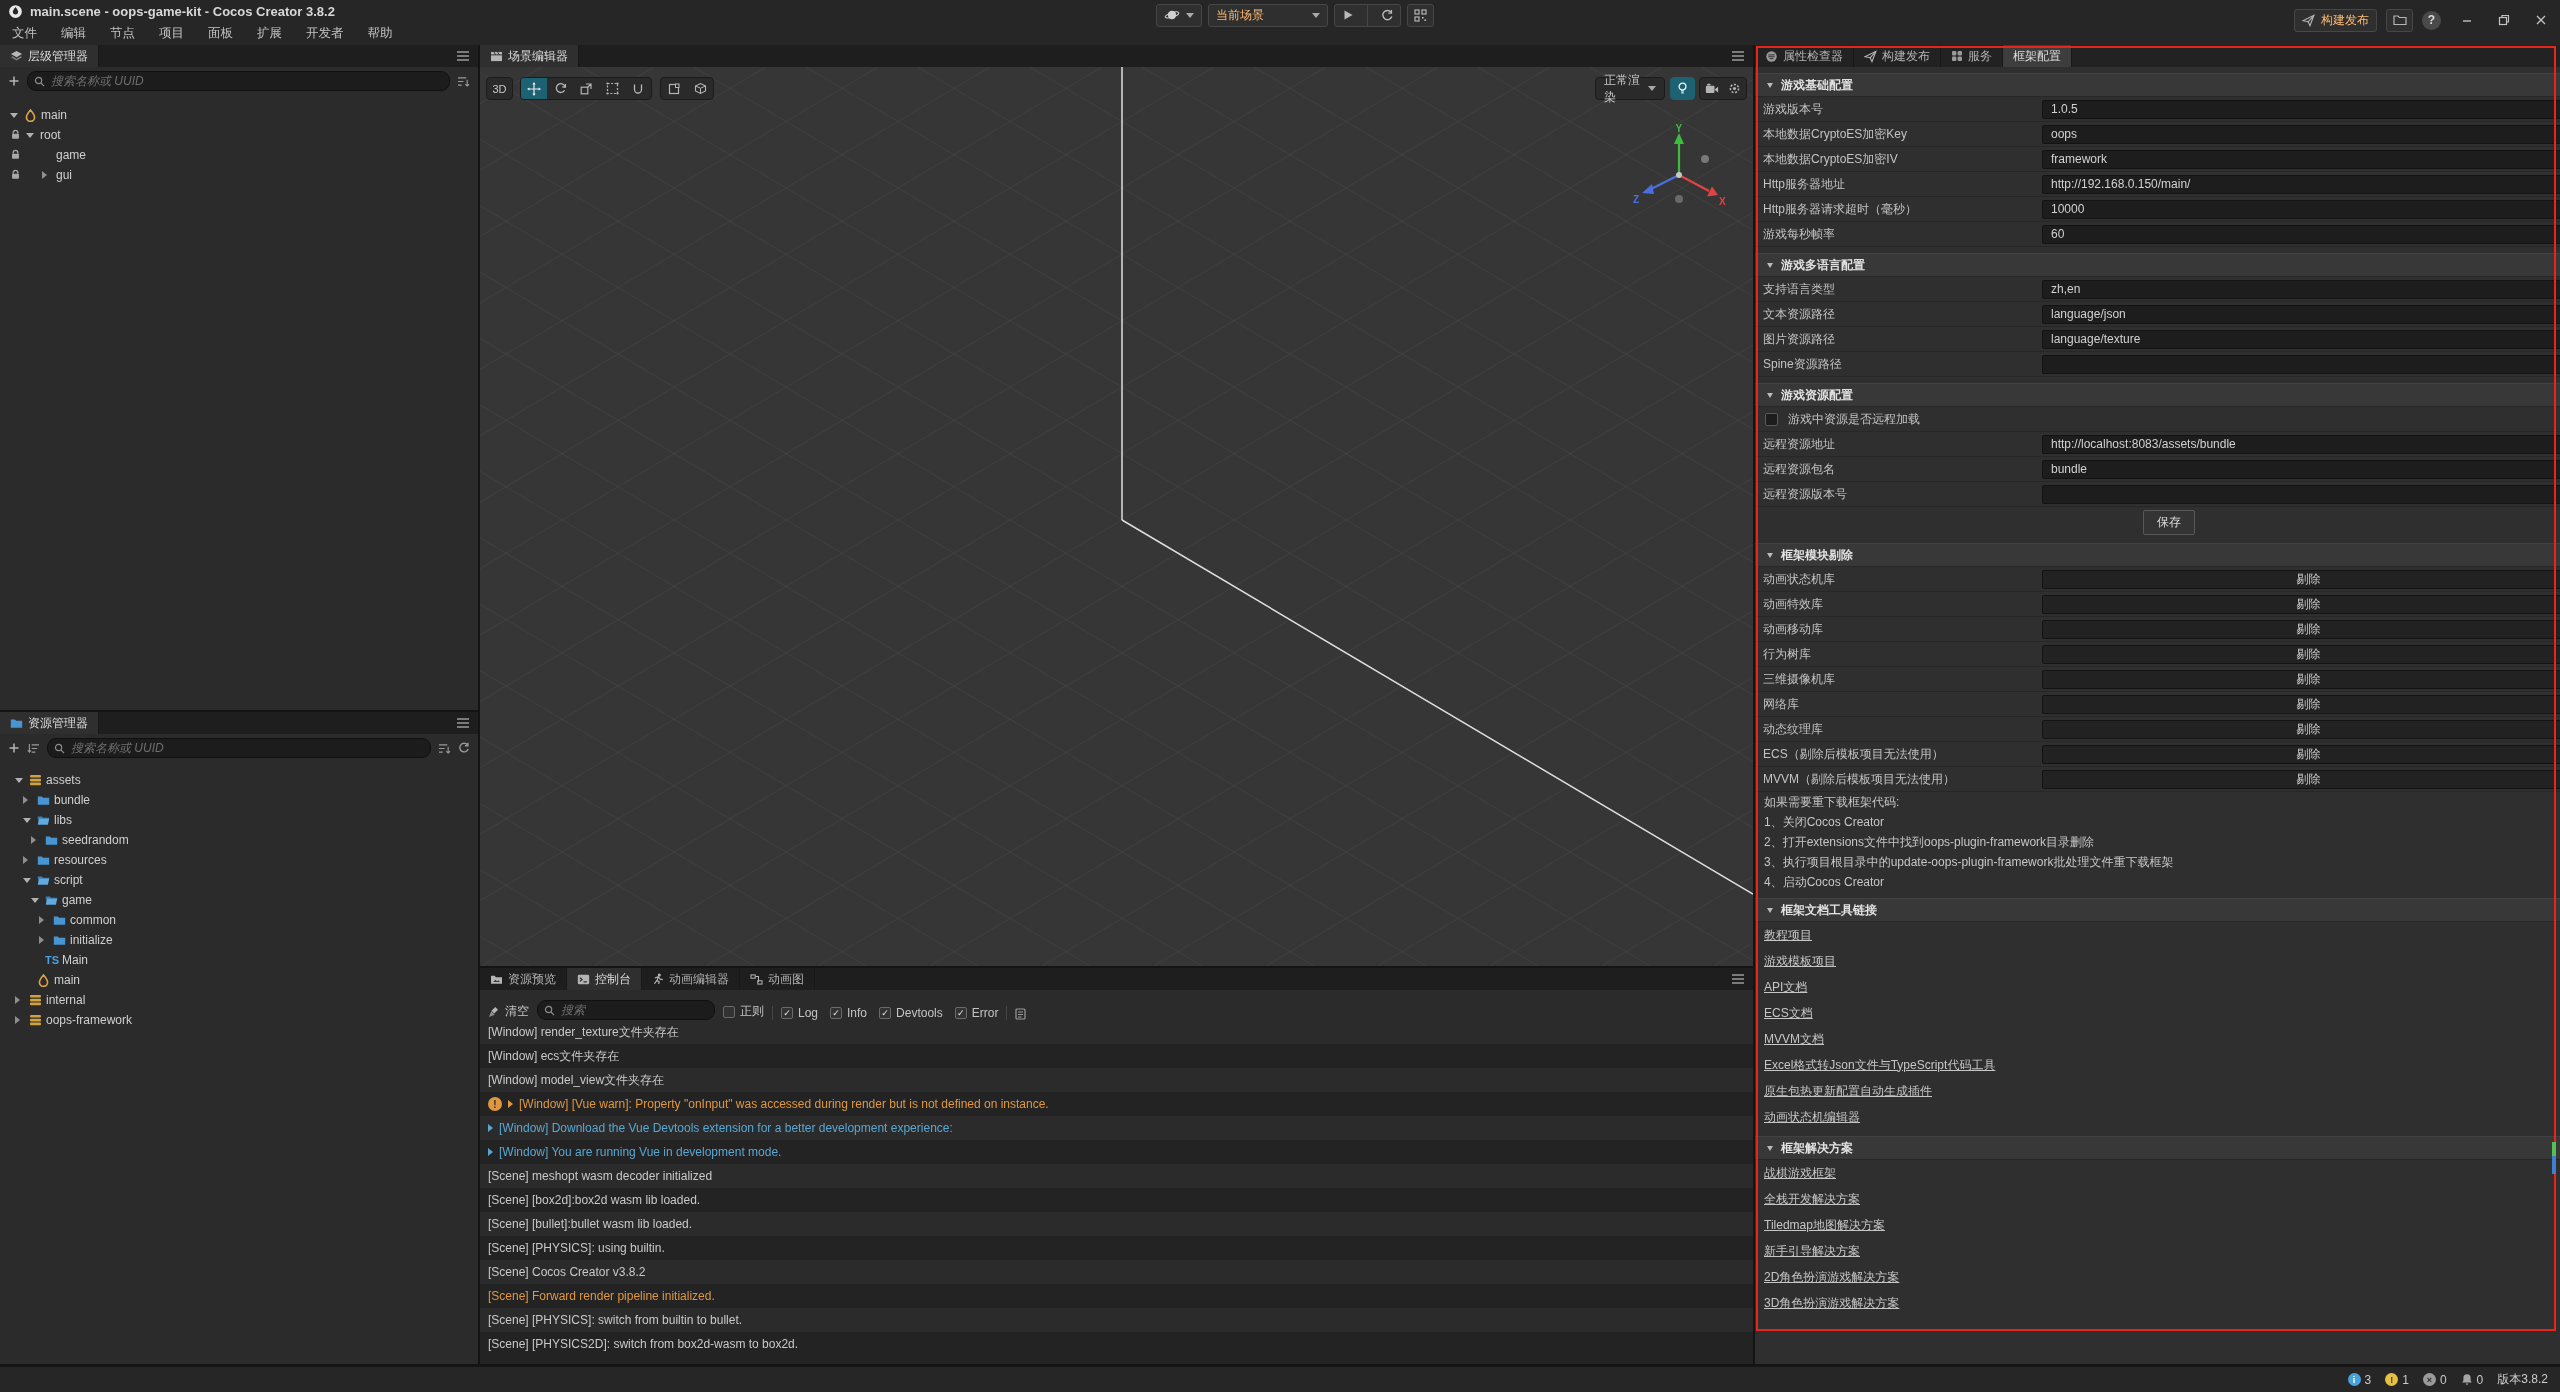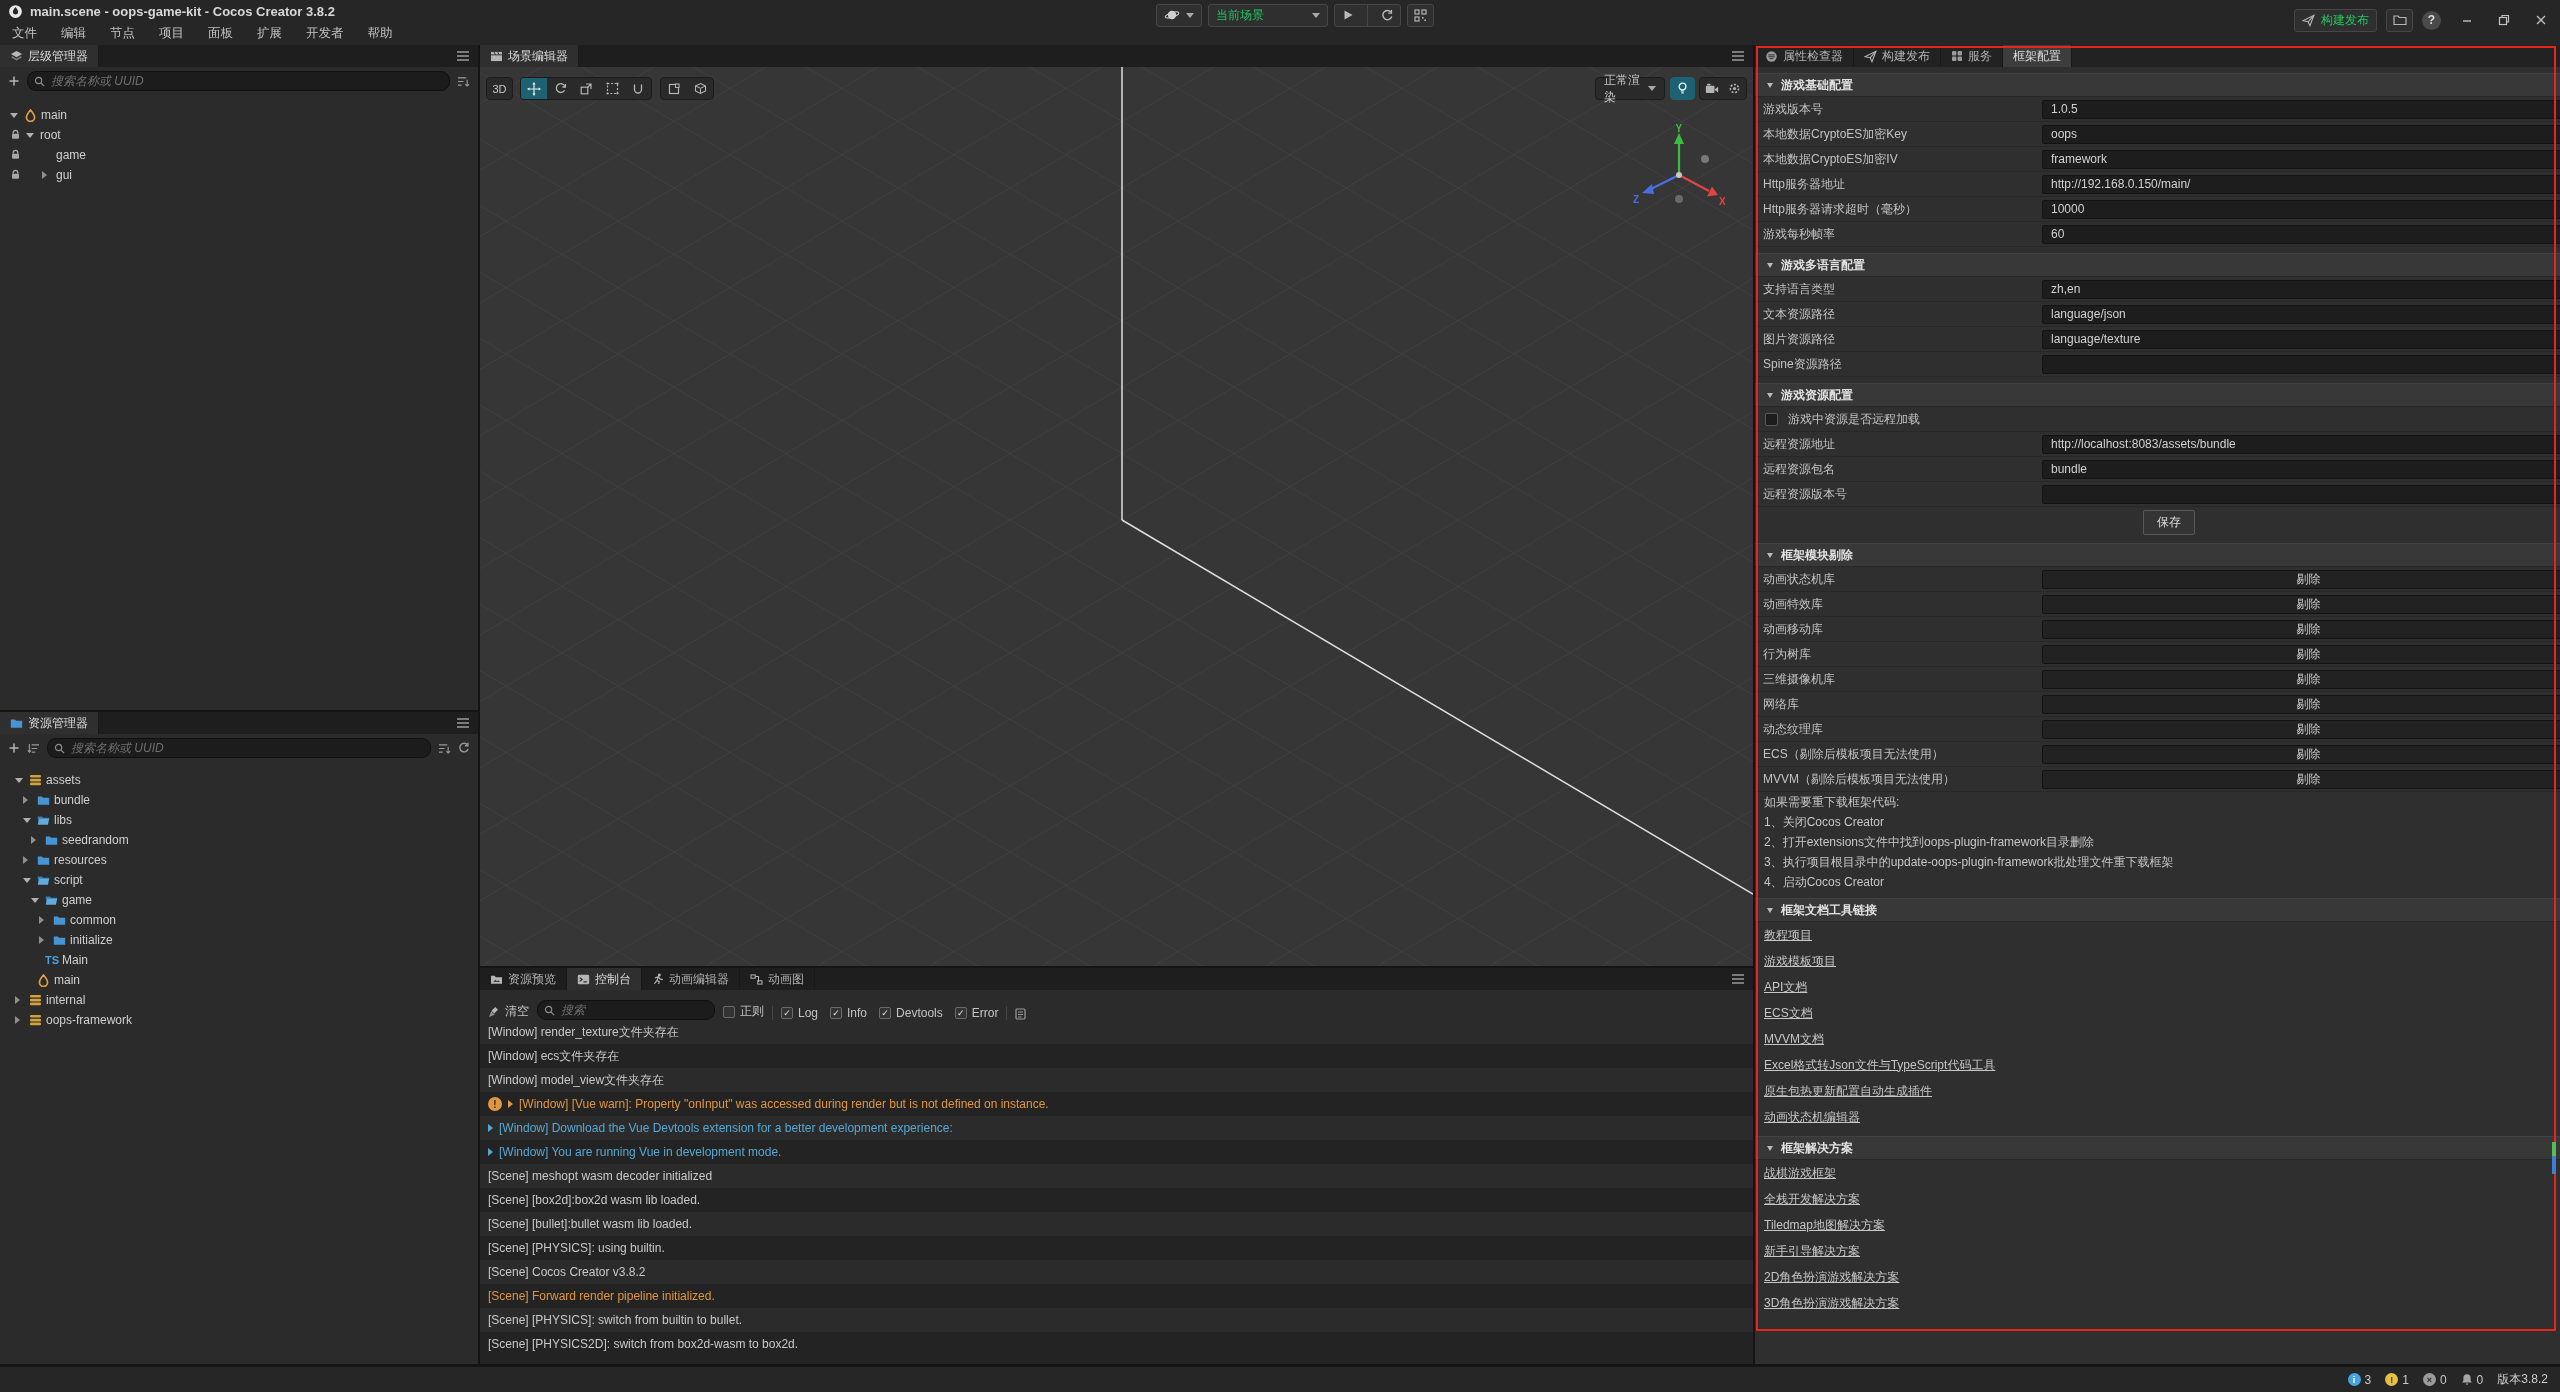--- a/index.html
+++ b/index.html
@@ -6,21 +6,21 @@
 html,body{width:2560px;height:1392px;overflow:hidden}
 body{position:relative;background:#141414;font-family:"Liberation Sans",sans-serif;font-size:12px;color:#ccc;-webkit-font-smoothing:antialiased}
 .ic{display:inline-flex;align-items:center;justify-content:center;flex:0 0 auto}
 
 .topbar{position:absolute;left:0;top:0;width:2560px;height:45px;background:#262626;z-index:5}
 .title-row{height:22px;display:flex;align-items:center;padding-left:8px;gap:7px}
 .title-text{font-size:13px;font-weight:bold;color:#d8d8d8}
 .menu-row{height:23px;display:flex;align-items:center}
 .menu-item{padding:0 12px;height:23px;line-height:23px;color:#c2c2c2;font-size:12.5px}
 .play-controls{position:absolute;left:1156px;top:3px;height:24px;display:flex;align-items:center;gap:6px}
-.tb-box{height:23px;background:#2f2f2f;border:1px solid #474747;border-radius:3px;display:flex;align-items:center;padding:0 7px;gap:6px;color:#22c55e}
+.tb-box{height:23px;background:#2f2f2f;border:1px solid #474747;border-radius:3px;display:flex;align-items:center;padding:0 7px;gap:6px;color:#fdba74}
 .scene-select{width:120px;justify-content:space-between}
 .chev{width:0;height:0;border-left:4px solid transparent;border-right:4px solid transparent;border-top:5px solid #a8a8a8}
 .win-controls{position:absolute;right:8px;top:8px;height:24px;display:flex;align-items:center;gap:9px}
 .q-circle{width:19px;height:19px;border-radius:50%;background:#4a4a4a;color:#ddd;font-weight:bold;display:flex;align-items:center;justify-content:center;font-size:12px}
 .win-glyph{margin-left:6px;width:22px;display:flex;justify-content:center}
 
 .panel{position:absolute;background:#2b2b2b;display:flex;flex-direction:column;overflow:hidden}
 .tabbar{height:22px;background:#1e1e1e;display:flex;align-items:stretch;flex:0 0 auto;position:relative}
 .tab{display:flex;align-items:center;gap:5px;padding:0 10px;color:#b2b2b2;border-right:1px solid #181818;font-size:12px}
 .tab.active{background:#2f2f2f;color:#ddd}

